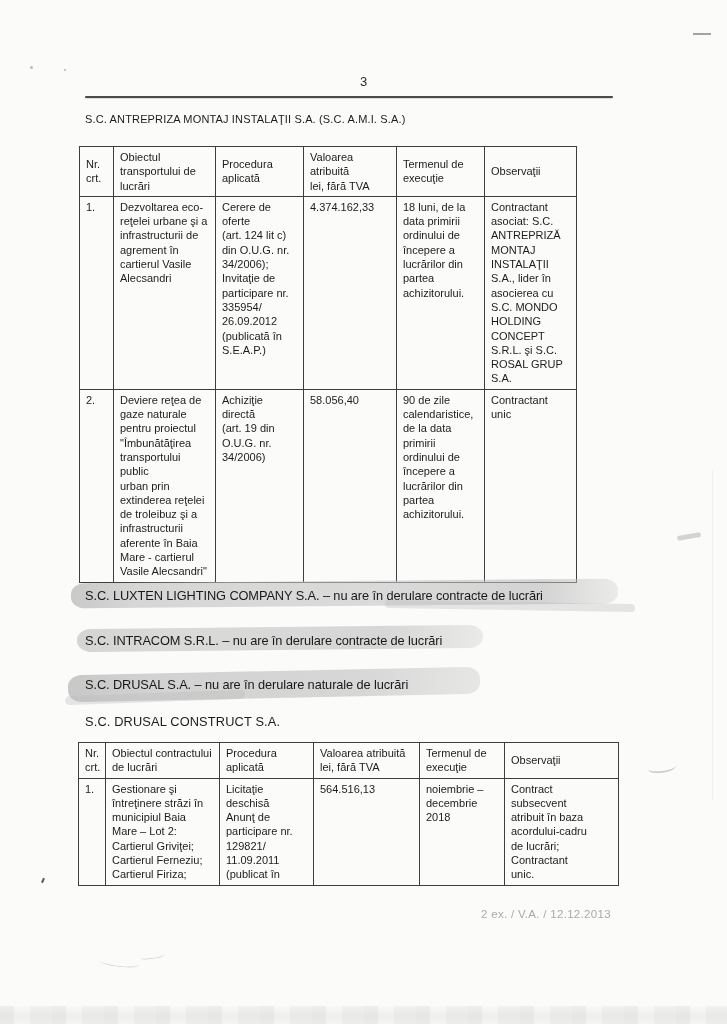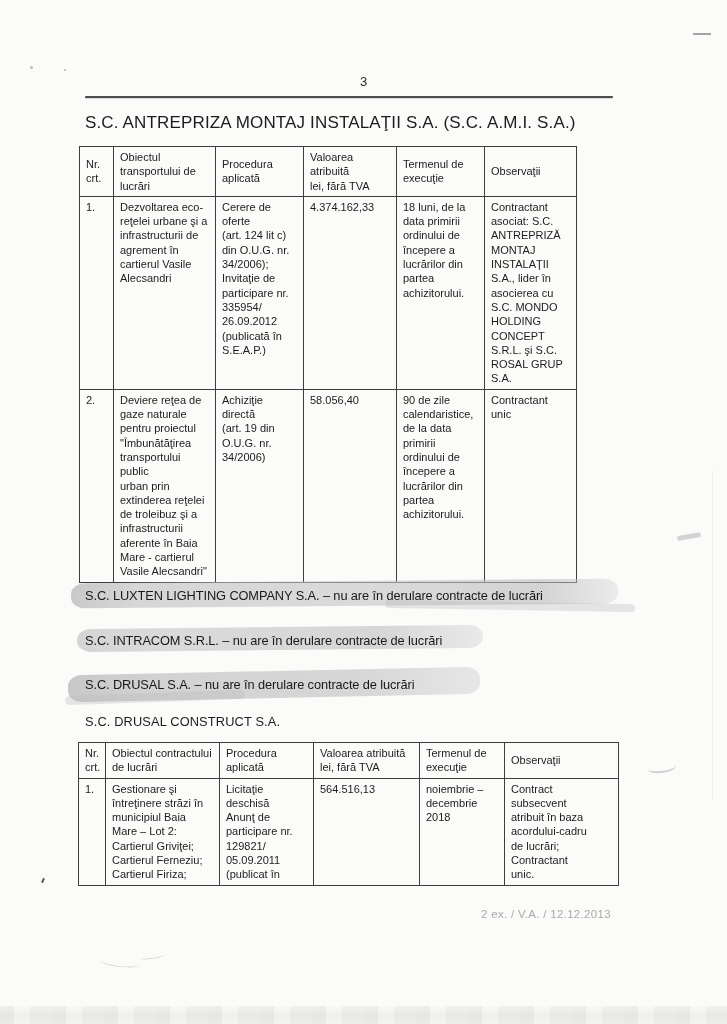--- a/index.html
+++ b/index.html
@@ -17,21 +17,21 @@
     text-align: center; font-size: 13px; color: #2a2a2a;
   }
   .toprule {
     position: absolute; top: 96px; left: 85px; width: 528px; height: 2px;
     background: #4c4c4c; border-radius: 1px;
     box-shadow: 0 0.5px 0 rgba(0,0,0,.25);
   }
 
   .sec-title {
     position: absolute; left: 85px;
-    font-size: 17px; letter-spacing: 0.15px; color: #1c1c1c;
+    font-size: 11px; letter-spacing: 0.15px; color: #1c1c1c;
     white-space: nowrap;
   }
   .title-ami { top: 113px; }
   .title-drusalc { top: 714px; font-size: 12.8px; text-align: right; }
 
   table.scan-tbl {
     position: absolute;
     border-collapse: collapse; table-layout: fixed;
     font-size: 11px; line-height: 14.3px; color: #1c1c1c;
     background: transparent;
@@ -237,21 +237,21 @@
     <span class="note-text">S.C. INTRACOM S.R.L. – nu are în derulare contracte de lucrări</span>
   </div>
   <div class="note" style="top:586px">
     <span class="hl hl-1"></span>
     <span class="hl-tail tail-1"></span>
     <span class="note-text">S.C. LUXTEN LIGHTING COMPANY S.A. – nu are în derulare contracte de lucrări</span>
   </div>
   <div class="note" style="top:675px">
     <span class="hl hl-3"></span>
     <span class="hl-tail tail-3"></span>
-    <span class="note-text">S.C. DRUSAL S.A. – nu are în derulare contracte de lucrări</span>
+    <span class="note-text">S.C. DRUSAL S.A. – nu are în derulare naturale de lucrări</span>
   </div>
 
   <div class="sec-title title-drusalc">S.C. DRUSAL CONSTRUCT S.A.</div>
 
   <table class="scan-tbl tbl-drusalc">
     <colgroup>
       <col style="width:27px">
         <col style="width:114px">
         <col style="width:94px">
       <col style="width:106px">
@@ -281,21 +281,21 @@
 municipiul Baia
 Mare – Lot 2:
 Cartierul Griviţei;
 Cartierul Ferneziu;
 Cartierul Firiza;</td>
         <td>Licitaţie
 deschisă
 Anunţ de
 participare nr.
 129821/
-05.09.2011
+11.09.2011
 (publicat în</td>
         <td>564.516,13</td>
         <td>noiembrie –
 decembrie
 2018</td>
         <td>Contract
 subsecvent
 atribuit în baza
 acordului-cadru
 de lucrări;

